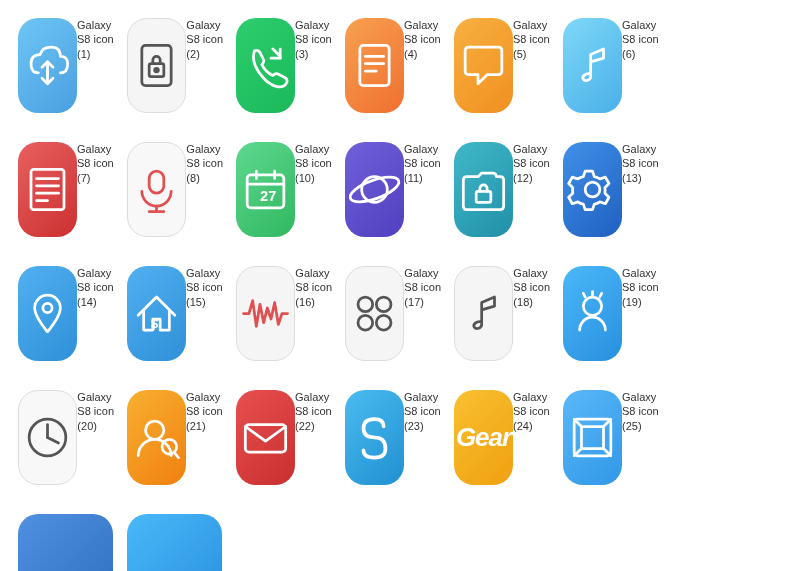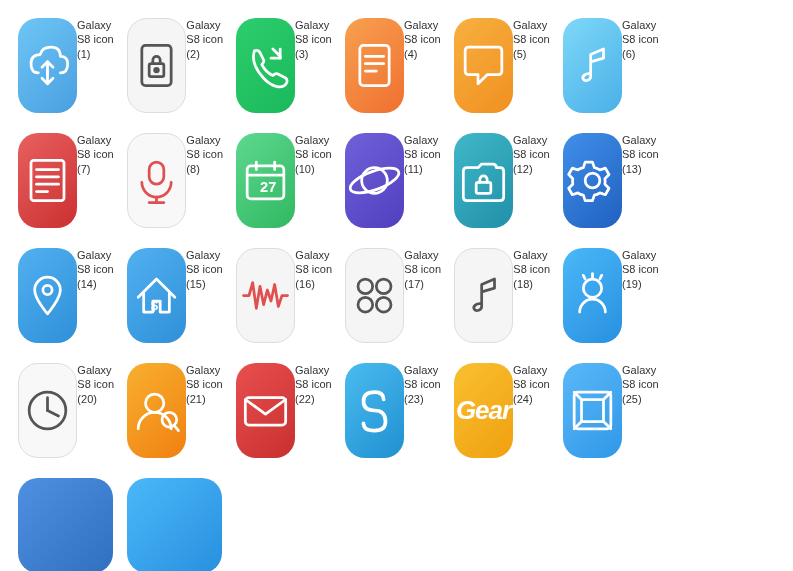--- a/index.html
+++ b/index.html
@@ -23,21 +23,21 @@
       width: 105px;
       margin-bottom: 4px;
     }
     .icon-box {
       width: 95px;
       height: 95px;
       border-radius: 20px;
       display: flex;
       align-items: center;
       justify-content: center;
-      margin-bottom: 12px;
+      margin-bottom: 21px;
       position: relative;
       overflow: hidden;
     }
     .icon-label {
       font-size: 11px;
       color: #333;
       line-height: 1.3;
     }
 
     

